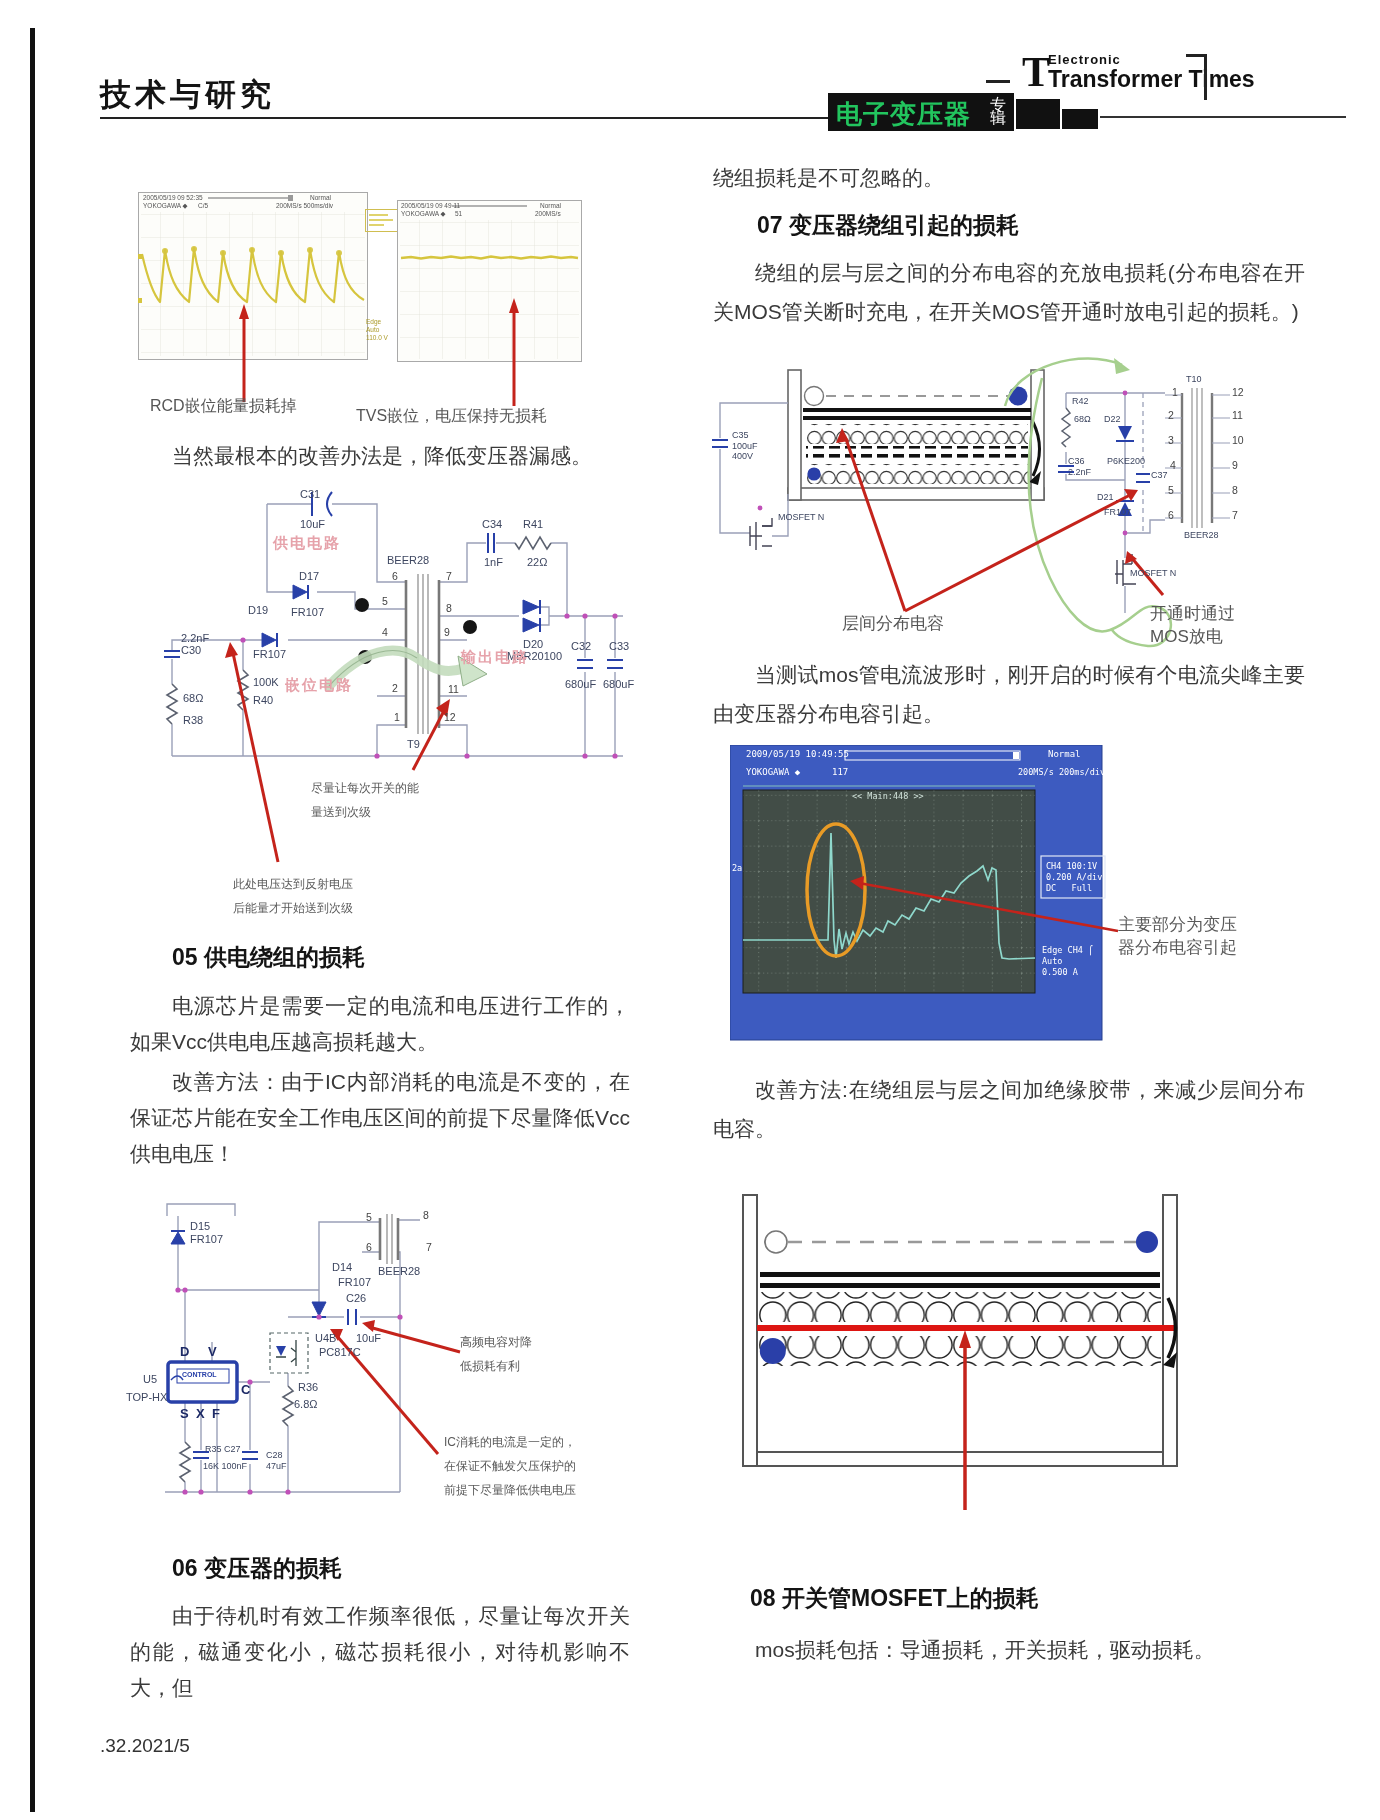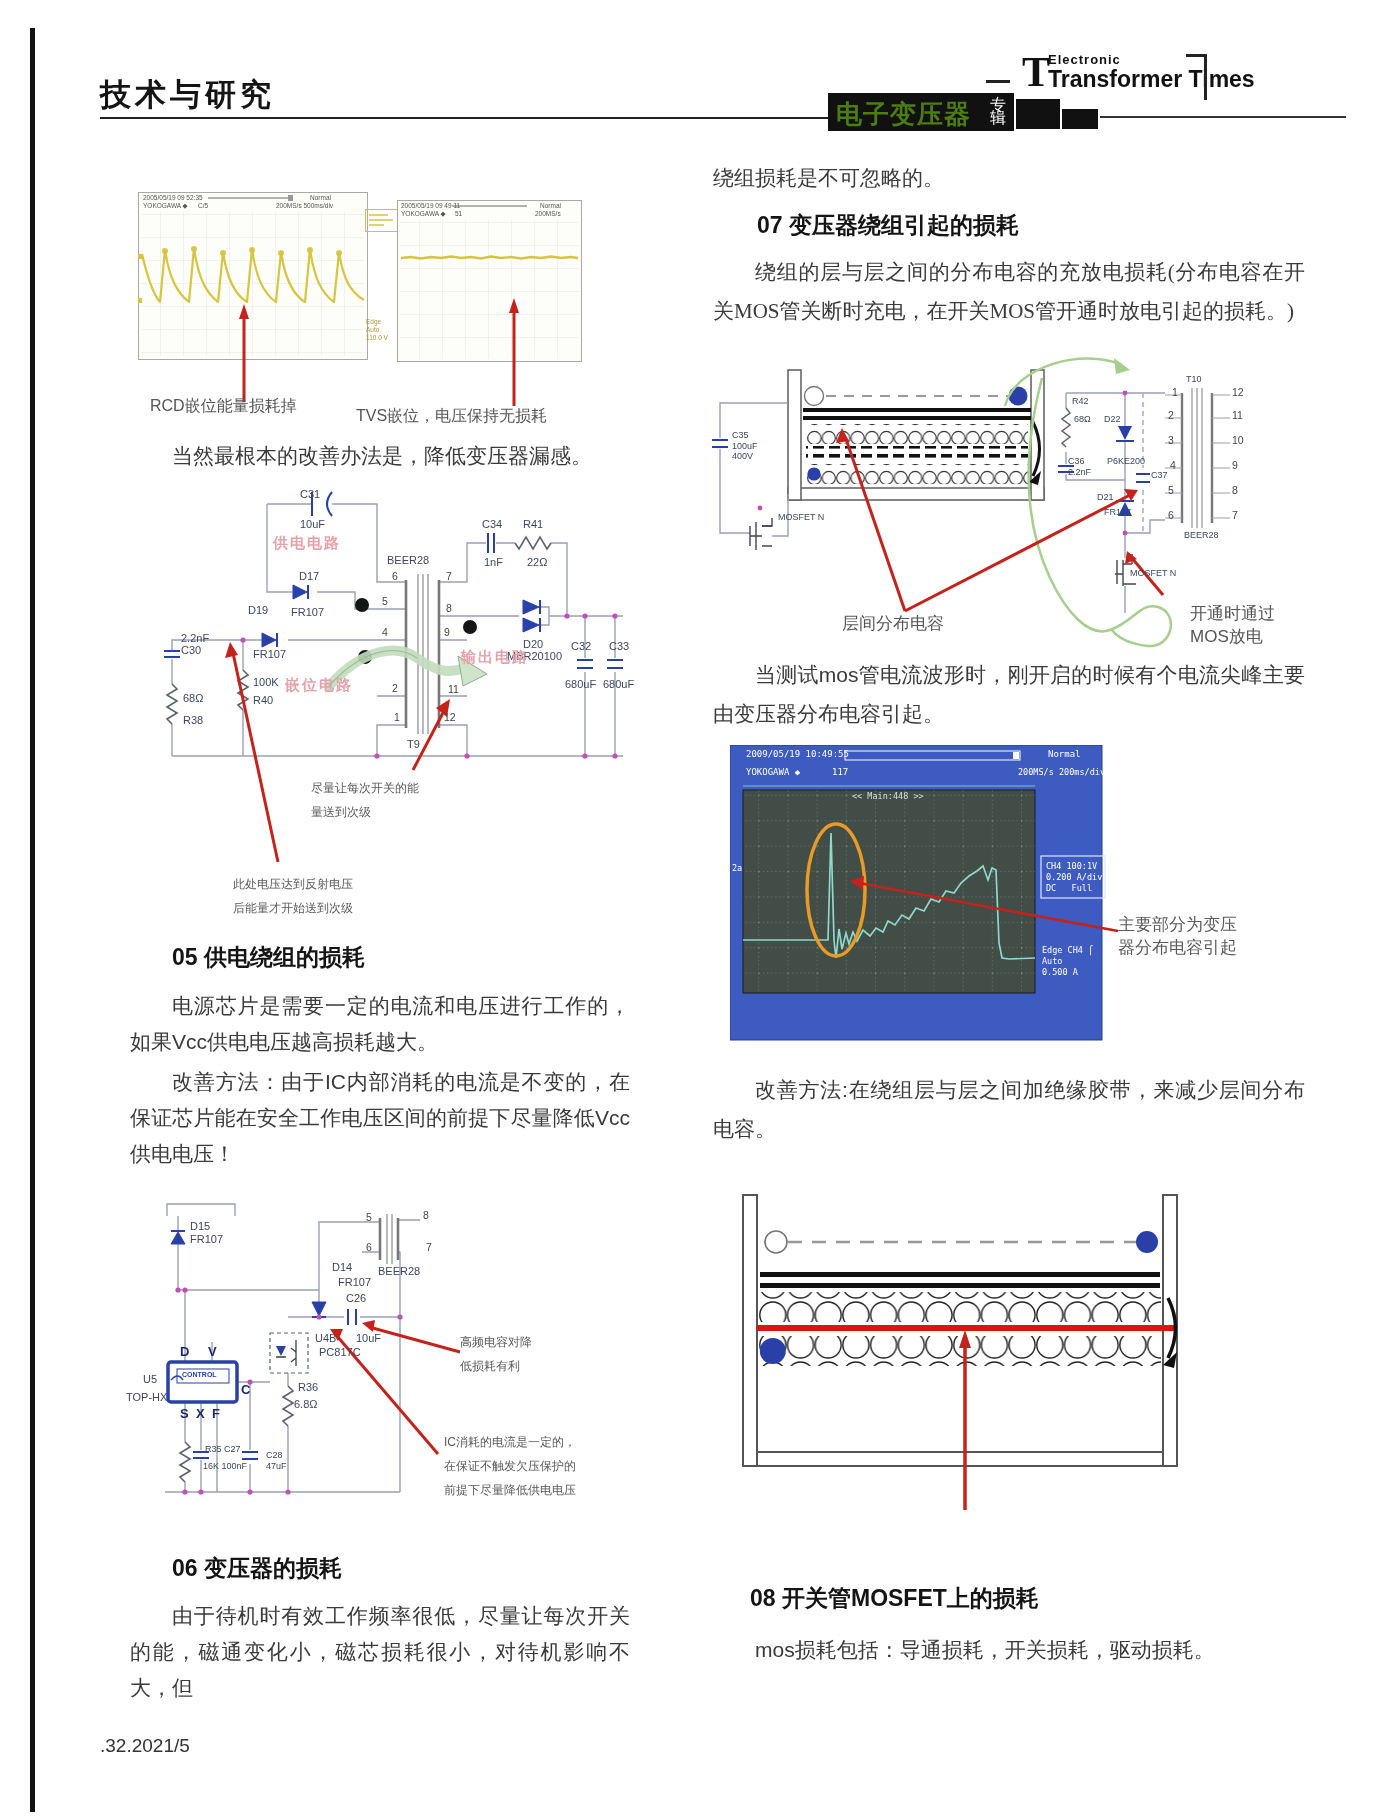--- a/index.html
+++ b/index.html
@@ -36,21 +36,21 @@
   <div class="ab" style="left:100px;top:117px;width:770px;height:2px;background:#222;"></div>
 
   <div class="ab" style="left:986px;top:80px;width:24px;height:3px;background:#222;"></div>
   <div class="ab" style="left:1022px;top:48px;font-size:42px;font-weight:bold;color:#111;font-family:'Liberation Serif','DejaVu Serif',serif;">T</div>
   <div class="ab" style="left:1048px;top:52px;font-size:13px;font-weight:bold;color:#111;letter-spacing:1px;">Electronic</div>
   <div class="ab" style="left:1048px;top:66px;font-size:23px;font-weight:bold;color:#111;white-space:nowrap;">Transformer Times</div>
   <div class="ab" style="left:1204px;top:56px;width:3px;height:44px;background:#222;"></div>
   <div class="ab" style="left:1186px;top:54px;width:21px;height:3px;background:#222;"></div>
 
   <div class="ab" style="left:828px;top:93px;width:186px;height:38px;background:#111;">
-    <span class="ab" style="left:8px;top:4px;font-size:26px;font-weight:bold;color:#4d7c0f;letter-spacing:1px;white-space:nowrap;">电子变压器</span>
+    <span class="ab" style="left:8px;top:4px;font-size:26px;font-weight:bold;color:#22c55e;letter-spacing:1px;white-space:nowrap;">电子变压器</span>
     <span class="ab" style="left:162px;top:5px;font-size:16px;line-height:13px;color:#fff;width:12px;white-space:normal;">专辑</span>
   </div>
   <div class="ab" style="left:1016px;top:99px;width:44px;height:30px;background:#111;"></div>
   <div class="ab" style="left:1062px;top:109px;width:36px;height:20px;background:#111;"></div>
   <div class="ab" style="left:1100px;top:116px;width:246px;height:2px;background:#333;"></div>
 
   <div class="ab" style="left:138px;top:192px;width:230px;height:168px;">
     <svg width="230" height="168" viewBox="0 0 230 168">
       <defs>
         <pattern id="ga" width="23" height="23" patternUnits="userSpaceOnUse">
@@ -304,21 +304,21 @@
 前提下尽量降低供电电压</div>
   </div>
 
   <div class="ab hd" style="left:172px;top:1553px;">06 变压器的损耗</div>
   <div class="ab body lt" style="left:130px;top:1598px;">由于待机时有效工作频率很低，尽量让每次开关的能，磁通变化小，磁芯损耗很小，对待机影响不大，但</div>
 
   <div class="ab" style="left:100px;top:1735px;font-size:19px;color:#333;">.32.2021/5</div>
 
   <div class="ab body rt noind" style="left:713px;top:158px;">绕组损耗是不可忽略的。</div>
   <div class="ab hd" style="left:757px;top:210px;">07 变压器绕组引起的损耗</div>
-  <div class="ab body rt" style="left:713px;top:253px;font-family:Liberation Serif, serif;">绕组的层与层之间的分布电容的充放电损耗(分布电容在开关MOS管关断时充电，在开关MOS管开通时放电引起的损耗。)</div>
+  <div class="ab body rt" style="left:713px;top:253px;">绕组的层与层之间的分布电容的充放电损耗(分布电容在开关MOS管关断时充电，在开关MOS管开通时放电引起的损耗。)</div>
 
   <div class="ab" style="left:620px;top:308px;width:760px;height:420px;">
     <svg width="760" height="420" viewBox="0 0 760 420">
       <defs>
         <pattern id="cp1" width="14.4" height="20" patternUnits="userSpaceOnUse">
           <circle cx="7.2" cy="10" r="6.6" fill="#fff" stroke="#333" stroke-width="1.1"></circle>
         </pattern>
         <pattern id="dp1" width="16" height="16" patternUnits="userSpaceOnUse">
           <rect x="1" y="2" width="11" height="3.6" fill="#111"></rect>
             <rect x="1" y="9" width="11" height="3.6" fill="#111"></rect>
@@ -403,21 +403,21 @@
     <span class="ab pin c9" style="left:550px;top:152px;">4</span>
     <span class="ab pin c9" style="left:548px;top:177px;">5</span>
     <span class="ab pin c9" style="left:548px;top:202px;">6</span>
     <span class="ab pin c9" style="left:612px;top:79px;">12</span>
     <span class="ab pin c9" style="left:612px;top:102px;">11</span>
     <span class="ab pin c9" style="left:612px;top:127px;">10</span>
     <span class="ab pin c9" style="left:612px;top:152px;">9</span>
     <span class="ab pin c9" style="left:612px;top:177px;">8</span>
     <span class="ab pin c9" style="left:612px;top:202px;">7</span>
     <div class="ab cap" style="left:222px;top:304px;font-size:17px;">层间分布电容</div>
-    <div class="ab cap" style="left:530px;top:294px;font-size:17px;white-space:pre-line;margin-left:40px;">开通时通过
+    <div class="ab cap" style="left:530px;top:294px;font-size:17px;white-space:pre-line;">开通时通过
 MOS放电</div>
   </div>
 
   <div class="ab body rt" style="left:713px;top:655px;">当测试mos管电流波形时，刚开启的时候有个电流尖峰主要由变压器分布电容引起。</div>
 
   <div class="ab" style="left:730px;top:745px;width:650px;height:300px;">
     <svg width="650" height="300" viewBox="0 0 650 300">
       <defs>
         <pattern id="gb" width="29.2" height="25.4" patternUnits="userSpaceOnUse">
           <path d="M29.2,0 V25.4 M0,25.4 H29.2" stroke="#95a399" stroke-width="1" stroke-dasharray="1 3" fill="none"></path>

